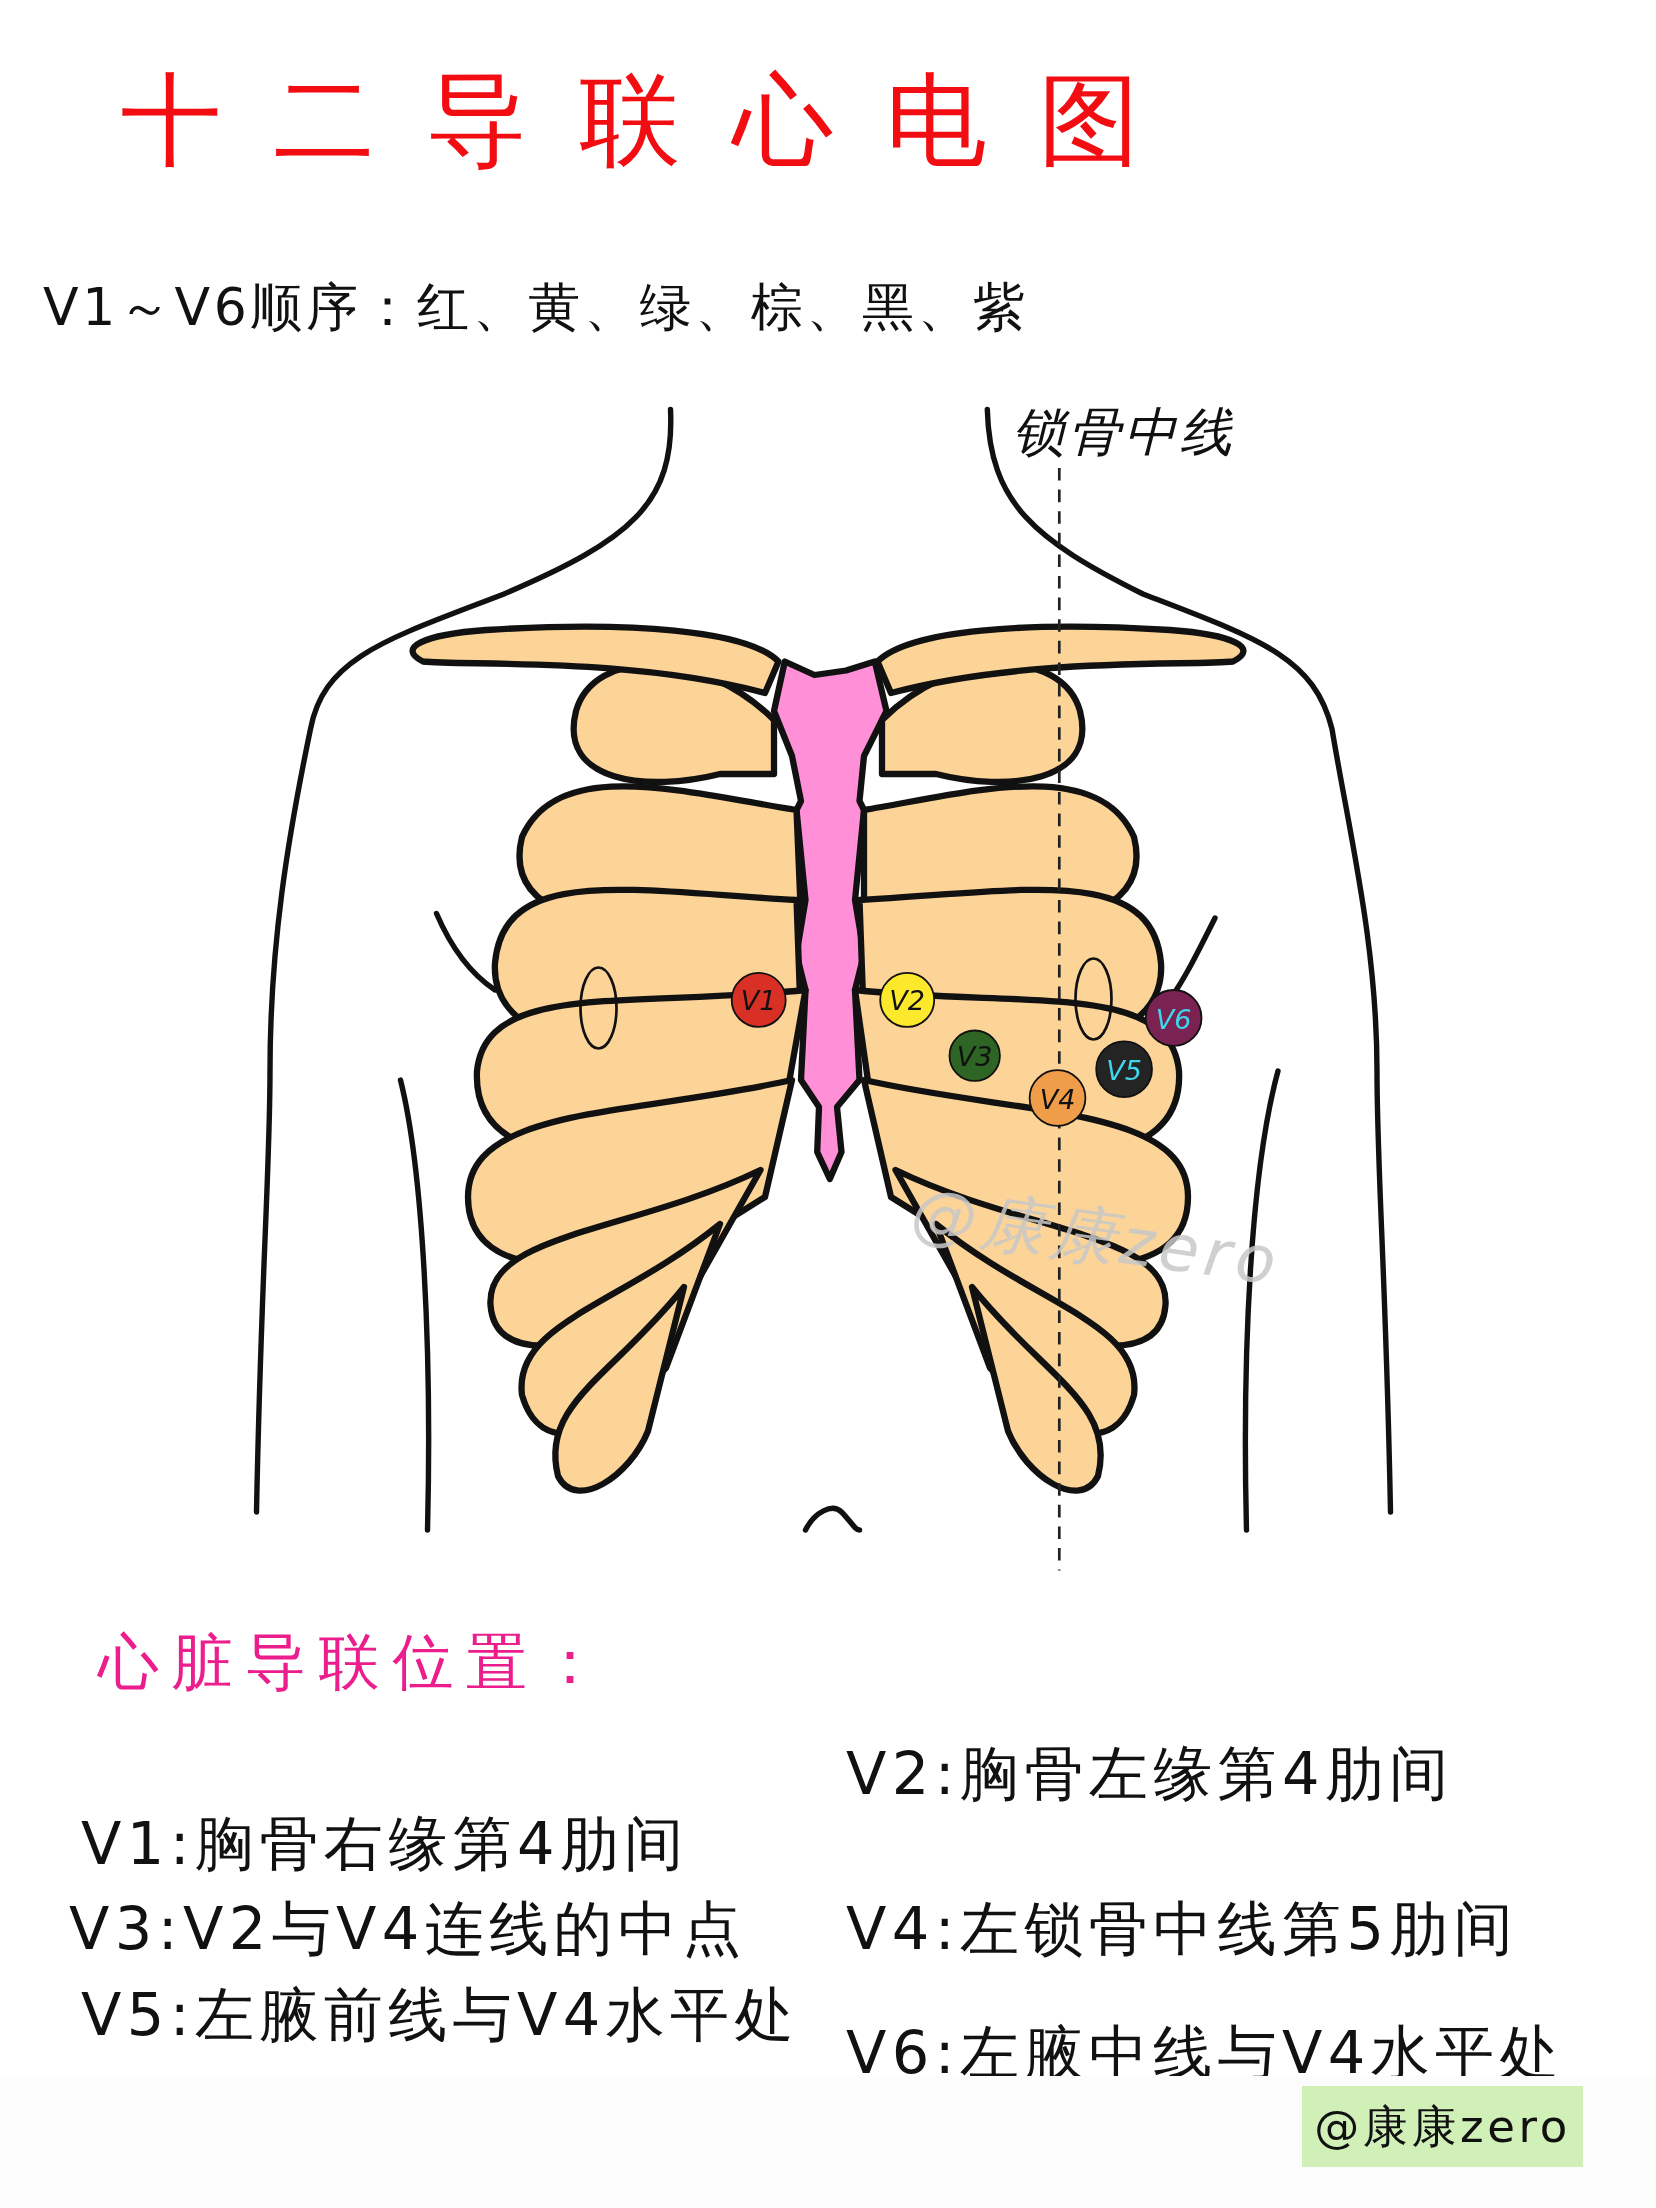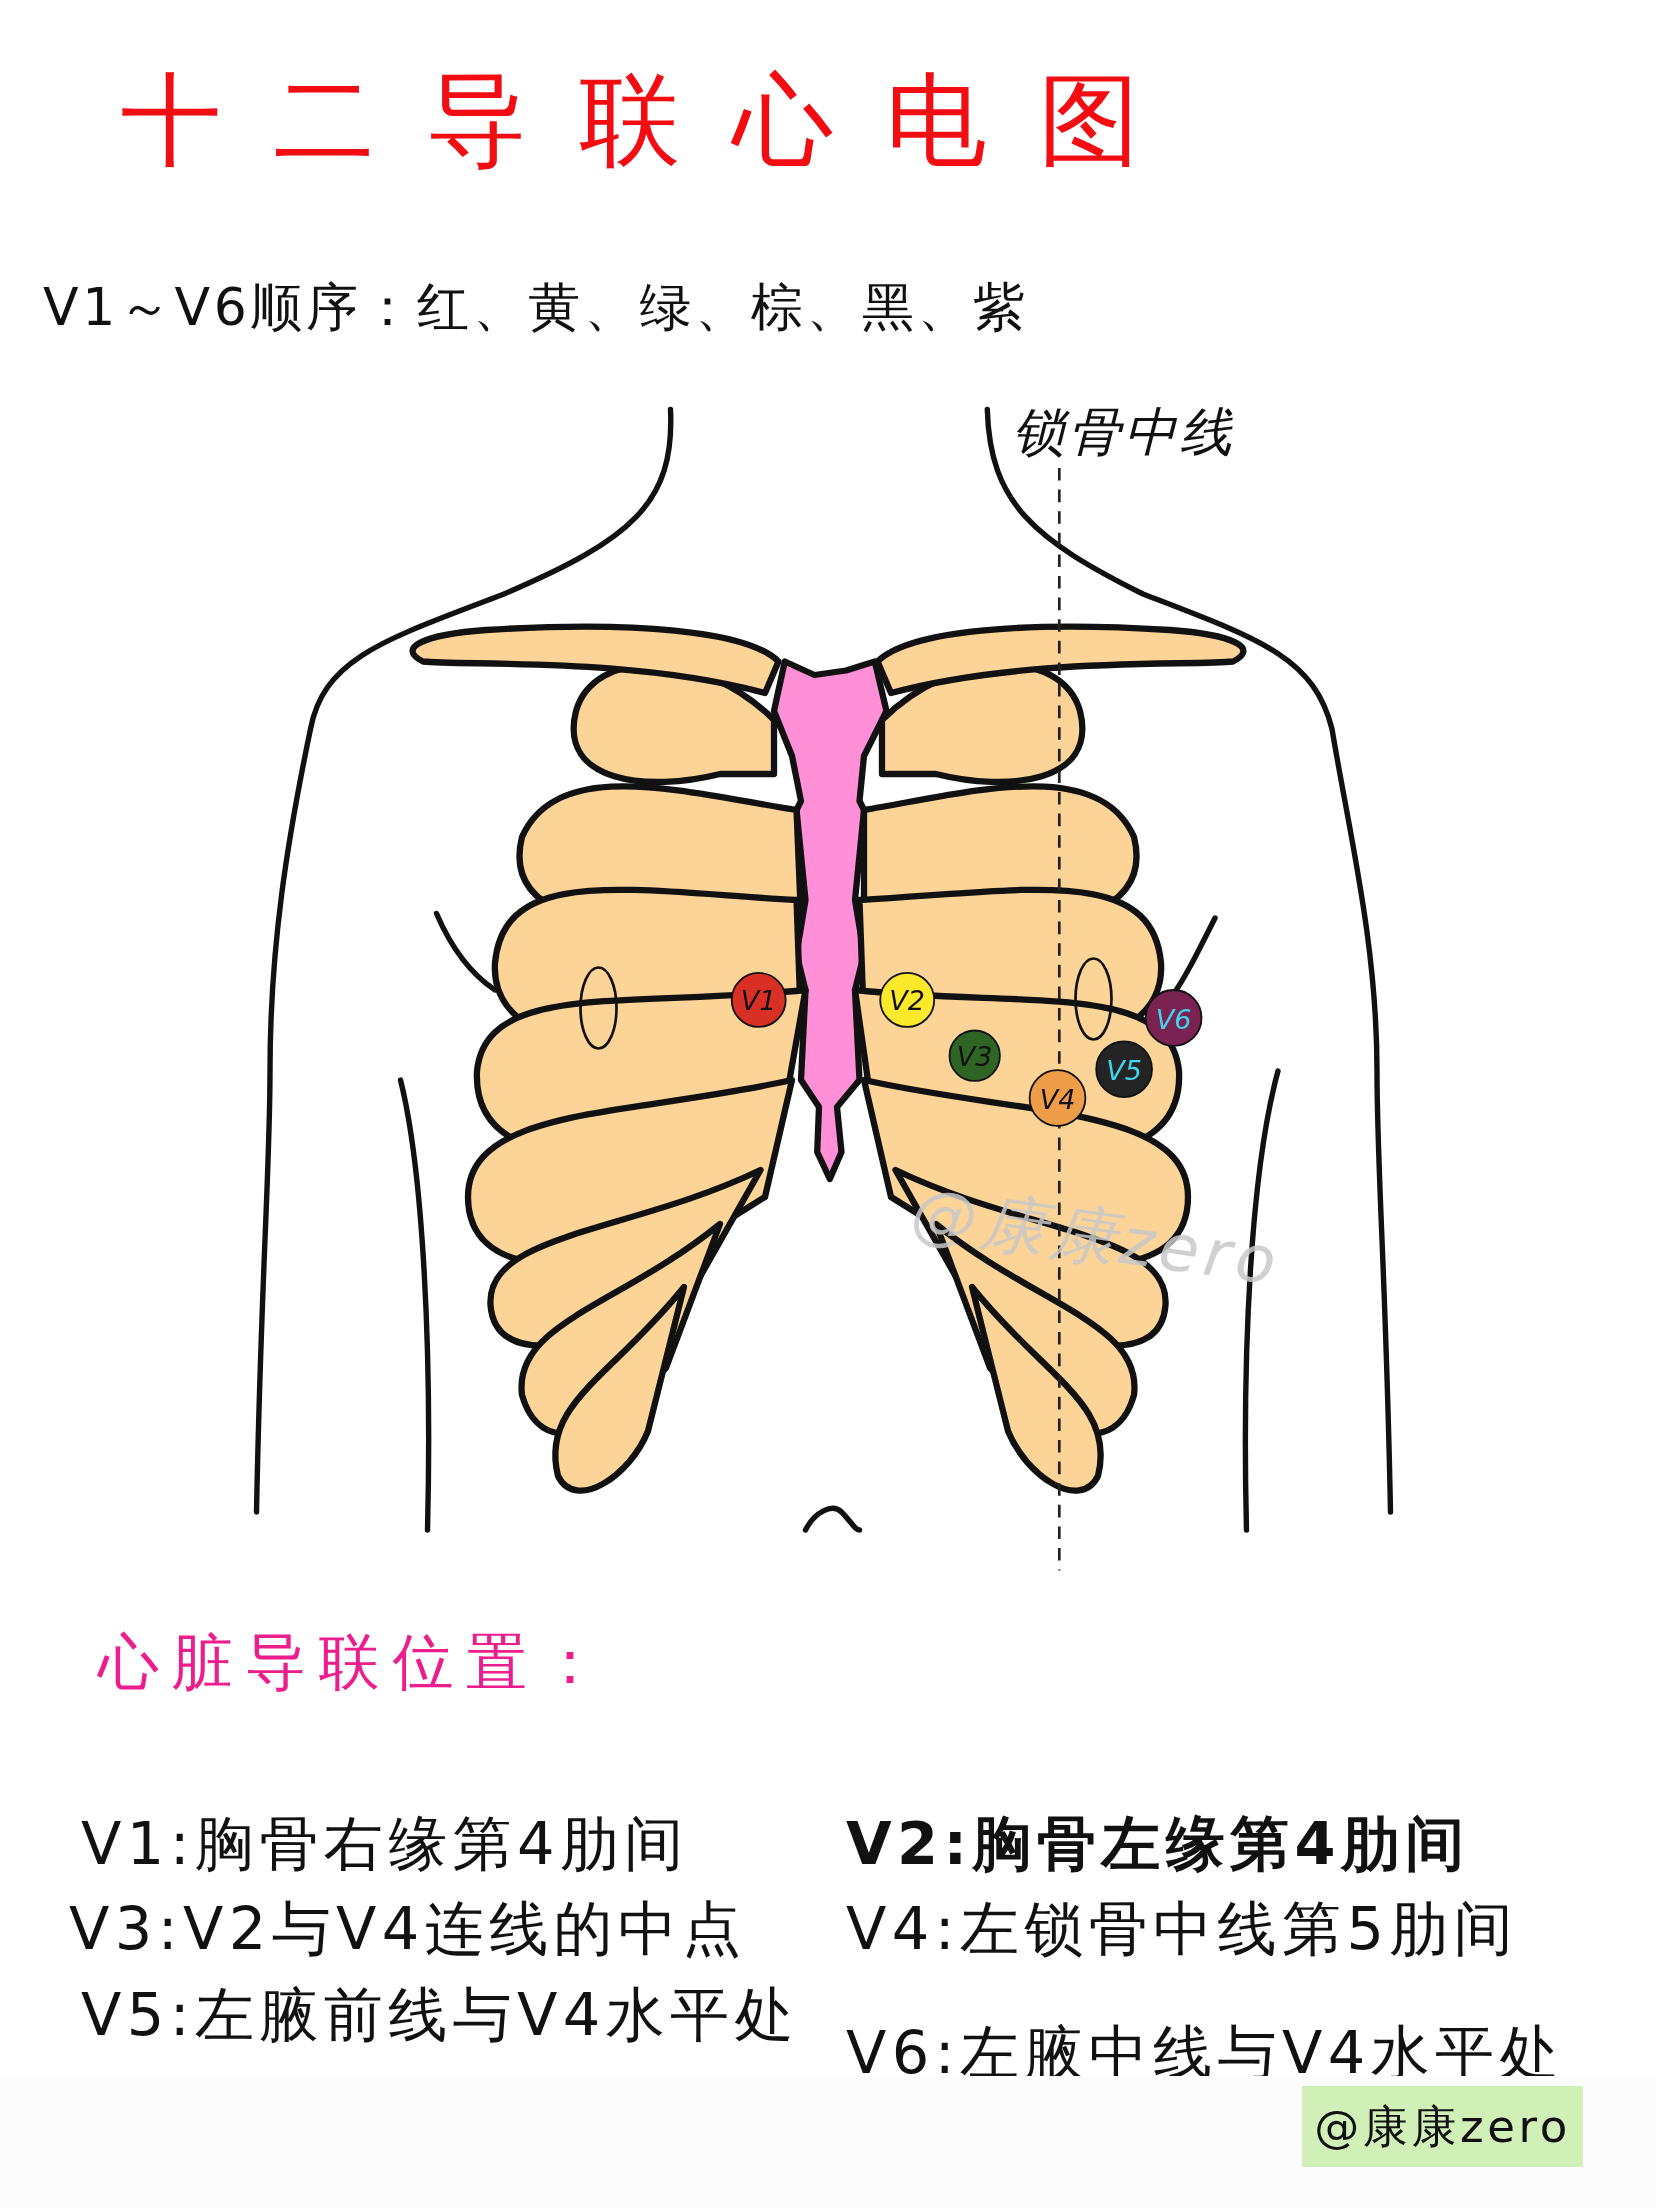--- a/index.html
+++ b/index.html
@@ -95,21 +95,21 @@
     <g>
       <circle cx="1304" cy="1131" r="31" fill="#7a2252" stroke="#111" stroke-width="2"></circle>
       <text x="1304" y="1143" font-size="30" text-anchor="middle" fill="#3fd6ec">V6</text>
     </g>
   </svg>
 </div>
 
 <div class="section-title">心脏导联位置：</div>
 
 <div class="lead-desc" style="left:81px; top:1814px;">V1:胸骨右缘第4肋间</div>
-<div class="lead-desc" style="left:846px; top:1814px;font-weight:bold;">V2:胸骨左缘第4肋间</div>
+<div class="lead-desc" style="left:846px; top:1744px;">V2:胸骨左缘第4肋间</div>
 <div class="lead-desc" style="left:69px; top:1899px;text-align:right;">V3:V2与V4连线的中点</div>
 <div class="lead-desc" style="left:846px; top:1899px;">V4:左锁骨中线第5肋间</div>
 <div class="lead-desc" style="left:81px; top:1985px;">V5:左腋前线与V4水平处</div>
 <div class="lead-desc" style="left:846px; top:1985px;margin-top:38px;">V6:左腋中线与V4水平处</div>
 
 <div class="bottom-band"></div>
 <div class="badge">
   <span>@康康zero</span>
 </div>
 

